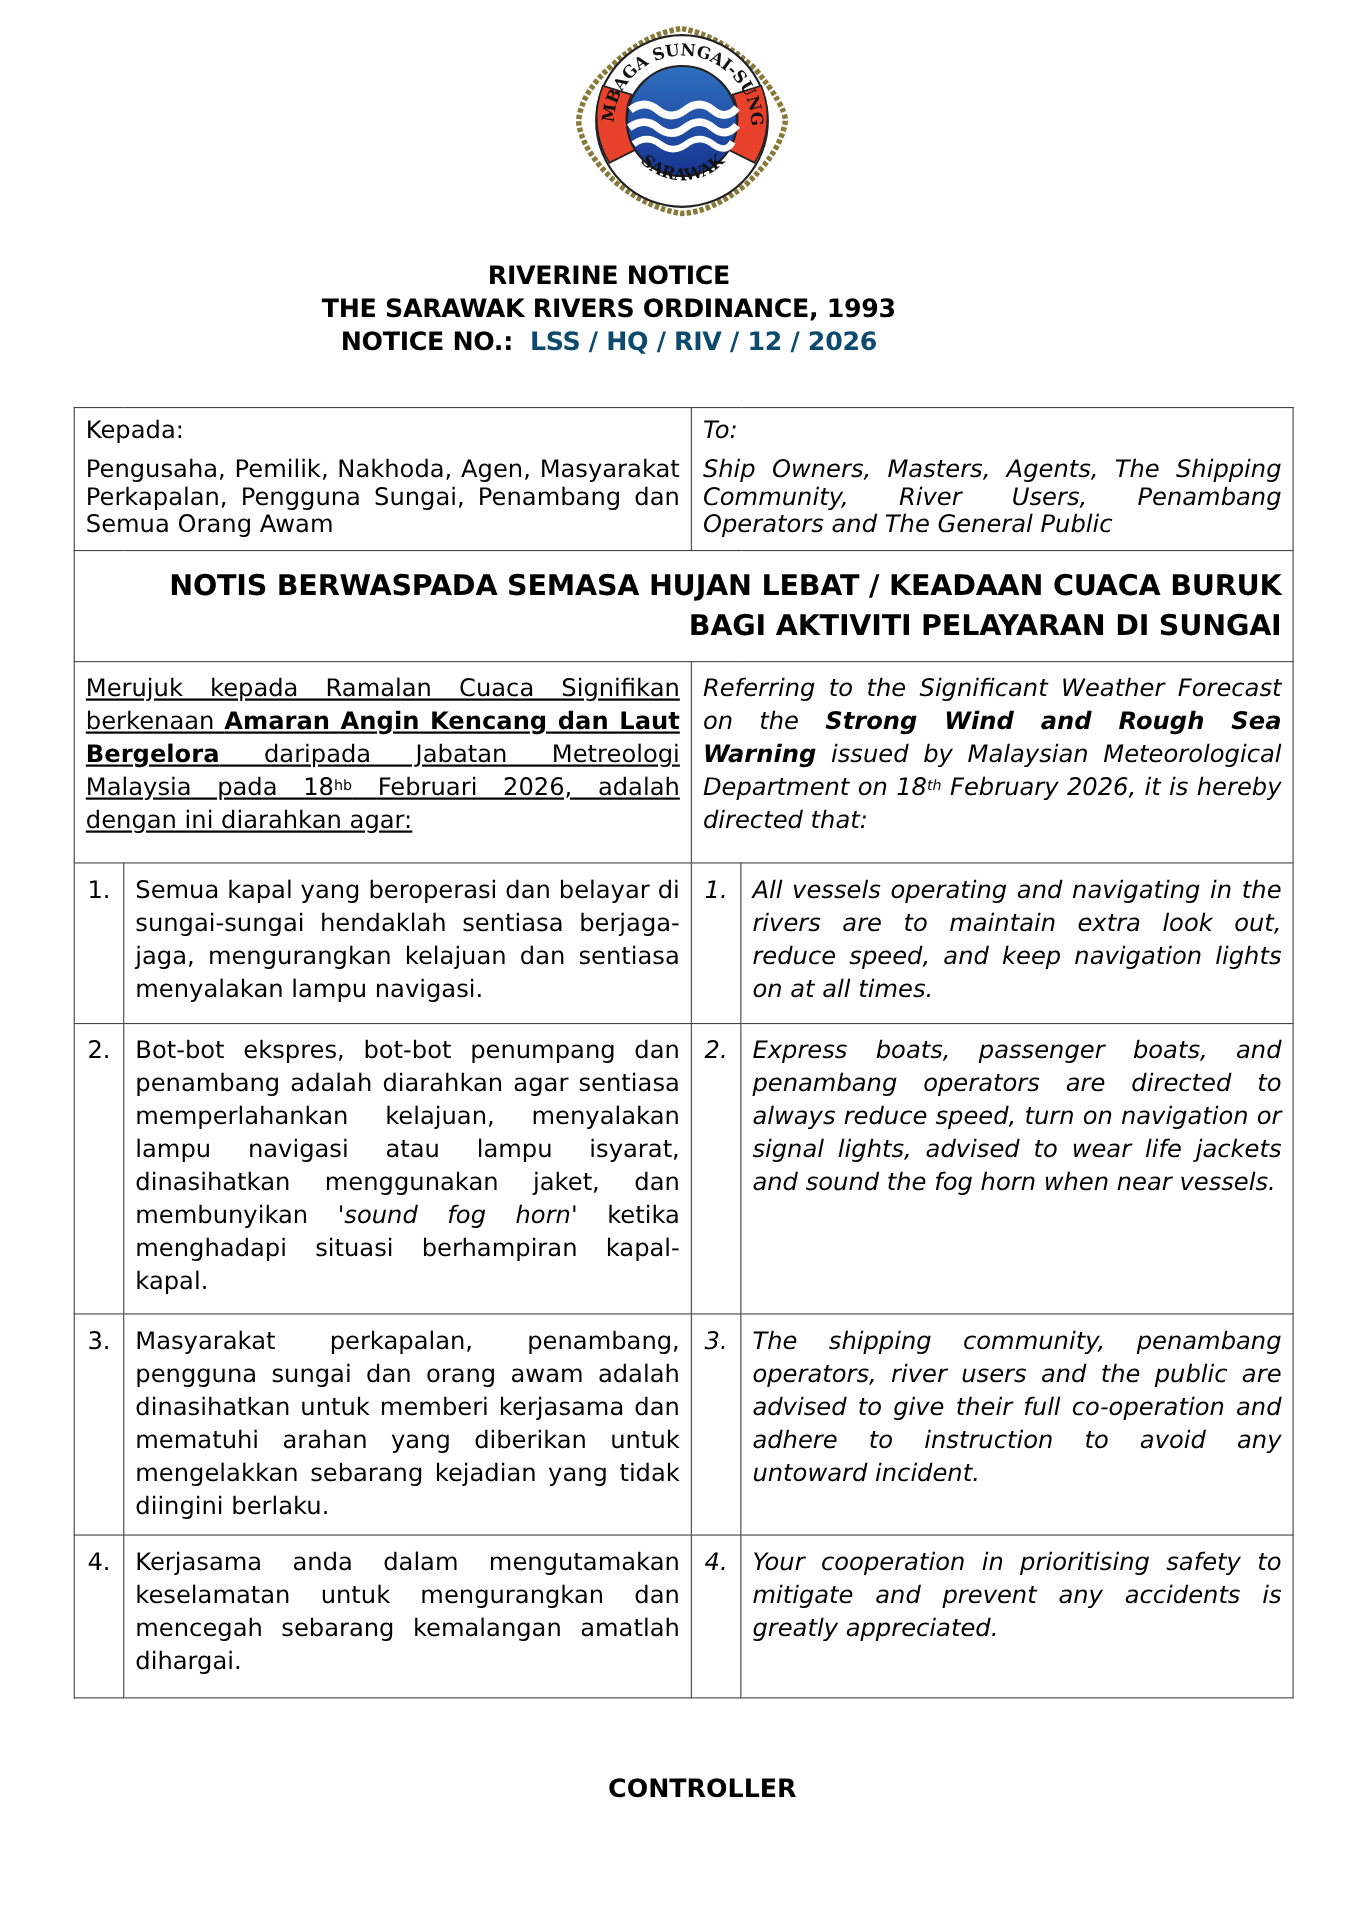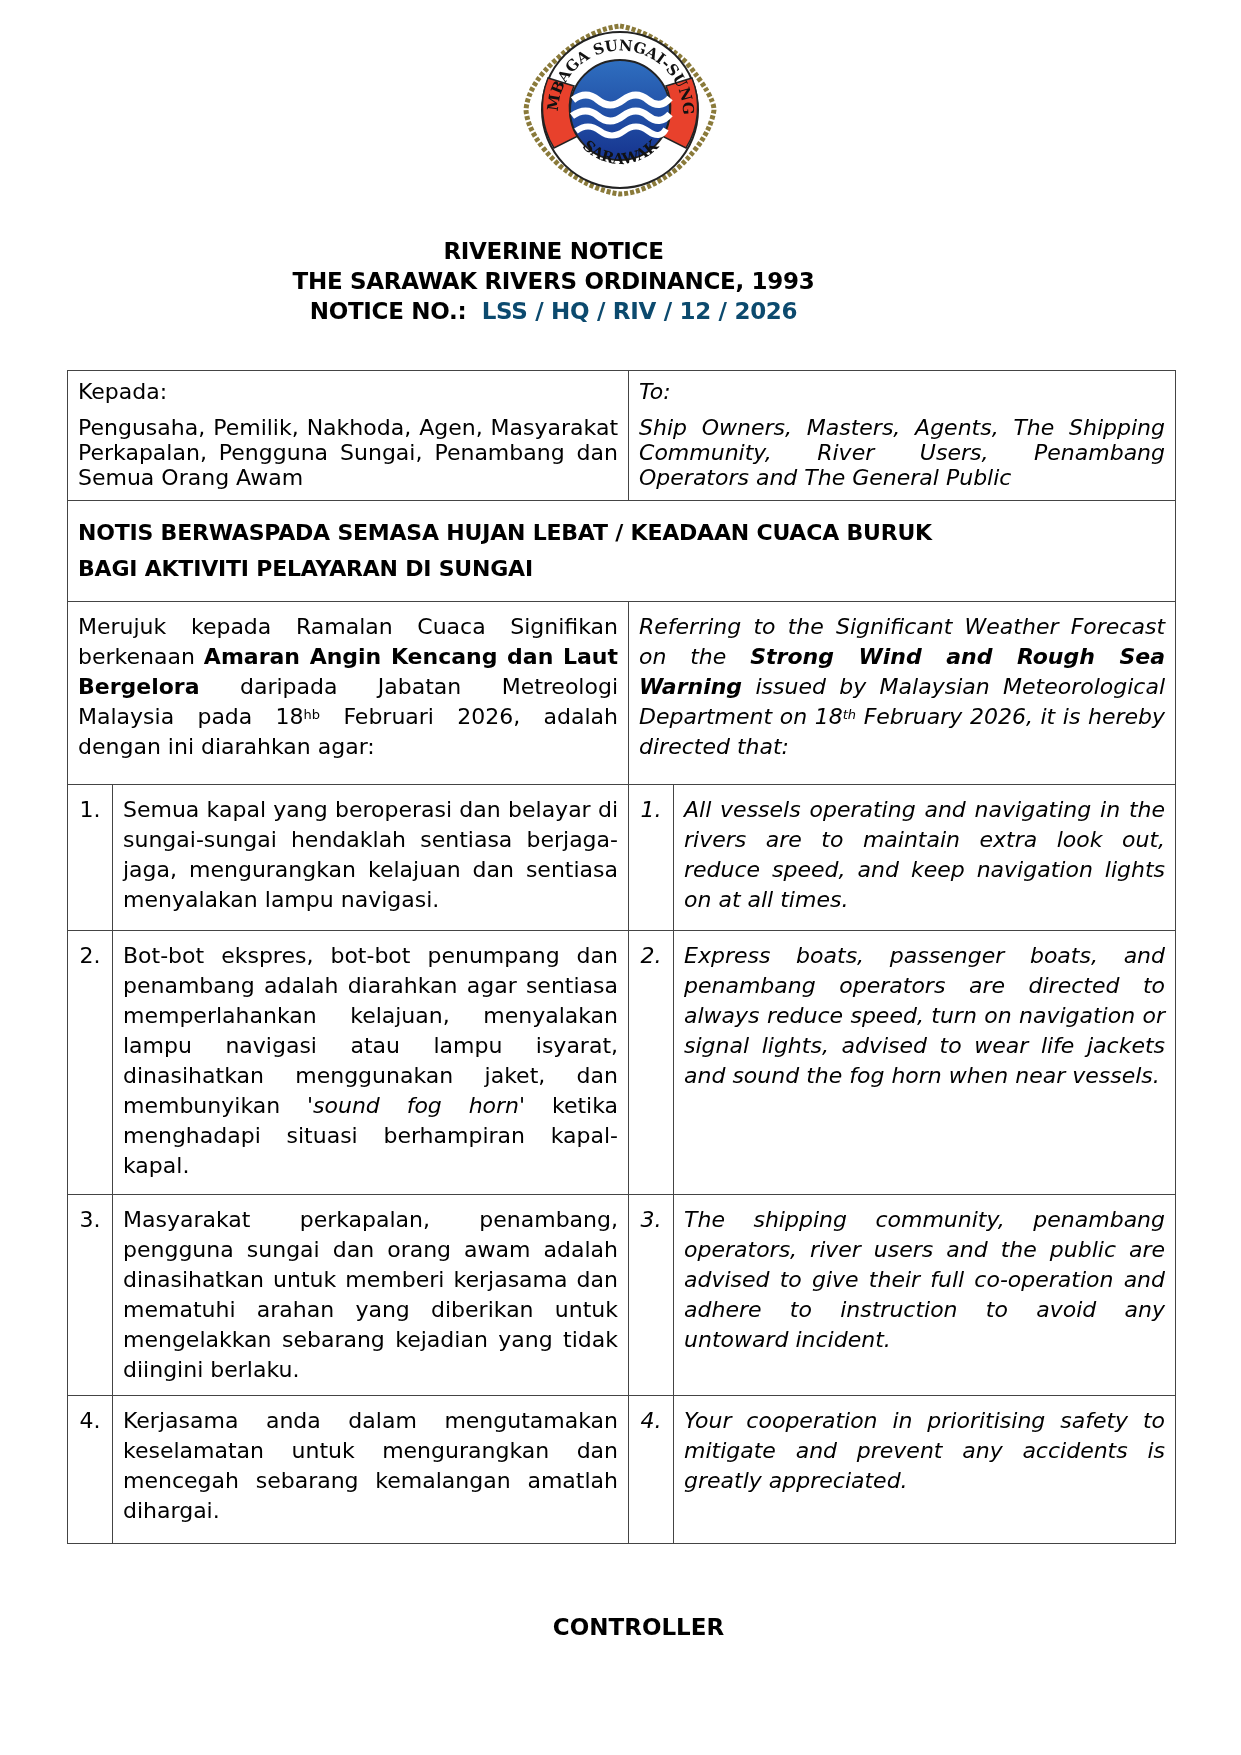--- a/index.html
+++ b/index.html
@@ -6,21 +6,21 @@
   body { width:1241px; height:1755px; position:relative; font-family:"DejaVu Sans", sans-serif; color:#000; overflow:hidden; }
   .logo { position:absolute; left:518px; top:18px; width:205px; height:180px; }
   .header { position:absolute; left:0; width:1107px; top:236px; text-align:center; font-family:"DejaVu Sans", sans-serif; font-weight:bold; font-size:23px; line-height:30px; letter-spacing:-0.3px; }
   .header .num { color:#0c4a6e; }
   table.notice { position:absolute; left:67px; top:343px; width:1108px; border-collapse:collapse; table-layout:fixed; font-size:22px; line-height:30px;margin-top:27px; }
   table.notice td { border:1.5px solid #444; vertical-align:top; padding:4px 10px 10px 10px; }
   .just { text-align:justify; }
   .it { font-style:italic; }
   .recip-label { margin:2px 0 8px 0; }
   .recip-text { line-height:25px; }
-  .title-cell { text-align:left; font-weight:bold; font-size:22px; line-height:36px; padding:14px 10px 14px 10px !important; letter-spacing:-0.2px; }
+  .title-cell { text-align:right; font-weight:bold; font-size:26px; line-height:36px; padding:14px 10px 14px 10px !important; letter-spacing:-0.2px; }
   .numcell { text-align:center; padding:10px 4px !important; }
   .bodycell { padding-top:10px !important; }
   sup { font-size:13px; vertical-align:top; position:relative; top:-2px; }
   .footer { position:absolute; left:0; width:1241px; top:1612px; text-align:center; font-size:23px; line-height:30px; }
   .footer .ctl { font-weight:bold;padding-left:36px; }
   .footer a { color:#1f5fbf; font-weight:bold; text-decoration:underline; }
 </style>
 </head>
 <body>
 
@@ -86,21 +86,21 @@
   </tr>
 
   <tr>
     <td colspan="4" class="title-cell">
       <div>NOTIS BERWASPADA SEMASA HUJAN LEBAT / KEADAAN CUACA BURUK</div>
       <div>BAGI AKTIVITI PELAYARAN DI SUNGAI</div>
     </td>
   </tr>
 
   <tr>
-    <td colspan="2" class="just bodycell" style="padding-bottom:22px;"><span>Merujuk kepada Ramalan Cuaca Signifikan berkenaan </span><b>Amaran Angin Kencang dan Laut Bergelora</b><span> daripada Jabatan Metreologi Malaysia pada 18</span><sup>hb</sup><span> Februari 2026, adalah dengan ini diarahkan agar:</span></td>
+    <td colspan="2" class="just bodycell" style="padding-bottom:22px;text-decoration:underline;"><span>Merujuk kepada Ramalan Cuaca Signifikan berkenaan </span><b>Amaran Angin Kencang dan Laut Bergelora</b><span> daripada Jabatan Metreologi Malaysia pada 18</span><sup>hb</sup><span> Februari 2026, adalah dengan ini diarahkan agar:</span></td>
     <td colspan="2" class="just it bodycell"><span>Referring to the Significant Weather Forecast on the </span><b>Strong Wind and Rough Sea Warning</b><span> issued by Malaysian Meteorological Department on 18</span><sup>th</sup><span> February 2026, it is hereby directed that:</span></td>
   </tr>
 
   <tr style="height:146px;">
     <td class="numcell">1.</td>
     <td class="just bodycell">Semua kapal yang beroperasi dan belayar di sungai-sungai hendaklah sentiasa berjaga-jaga, mengurangkan kelajuan dan sentiasa menyalakan lampu navigasi.</td>
     <td class="numcell it">1.</td>
     <td class="just it bodycell">All vessels operating and navigating in the rivers are to maintain extra look out, reduce speed, and keep navigation lights on at all times.</td>
   </tr>
 

